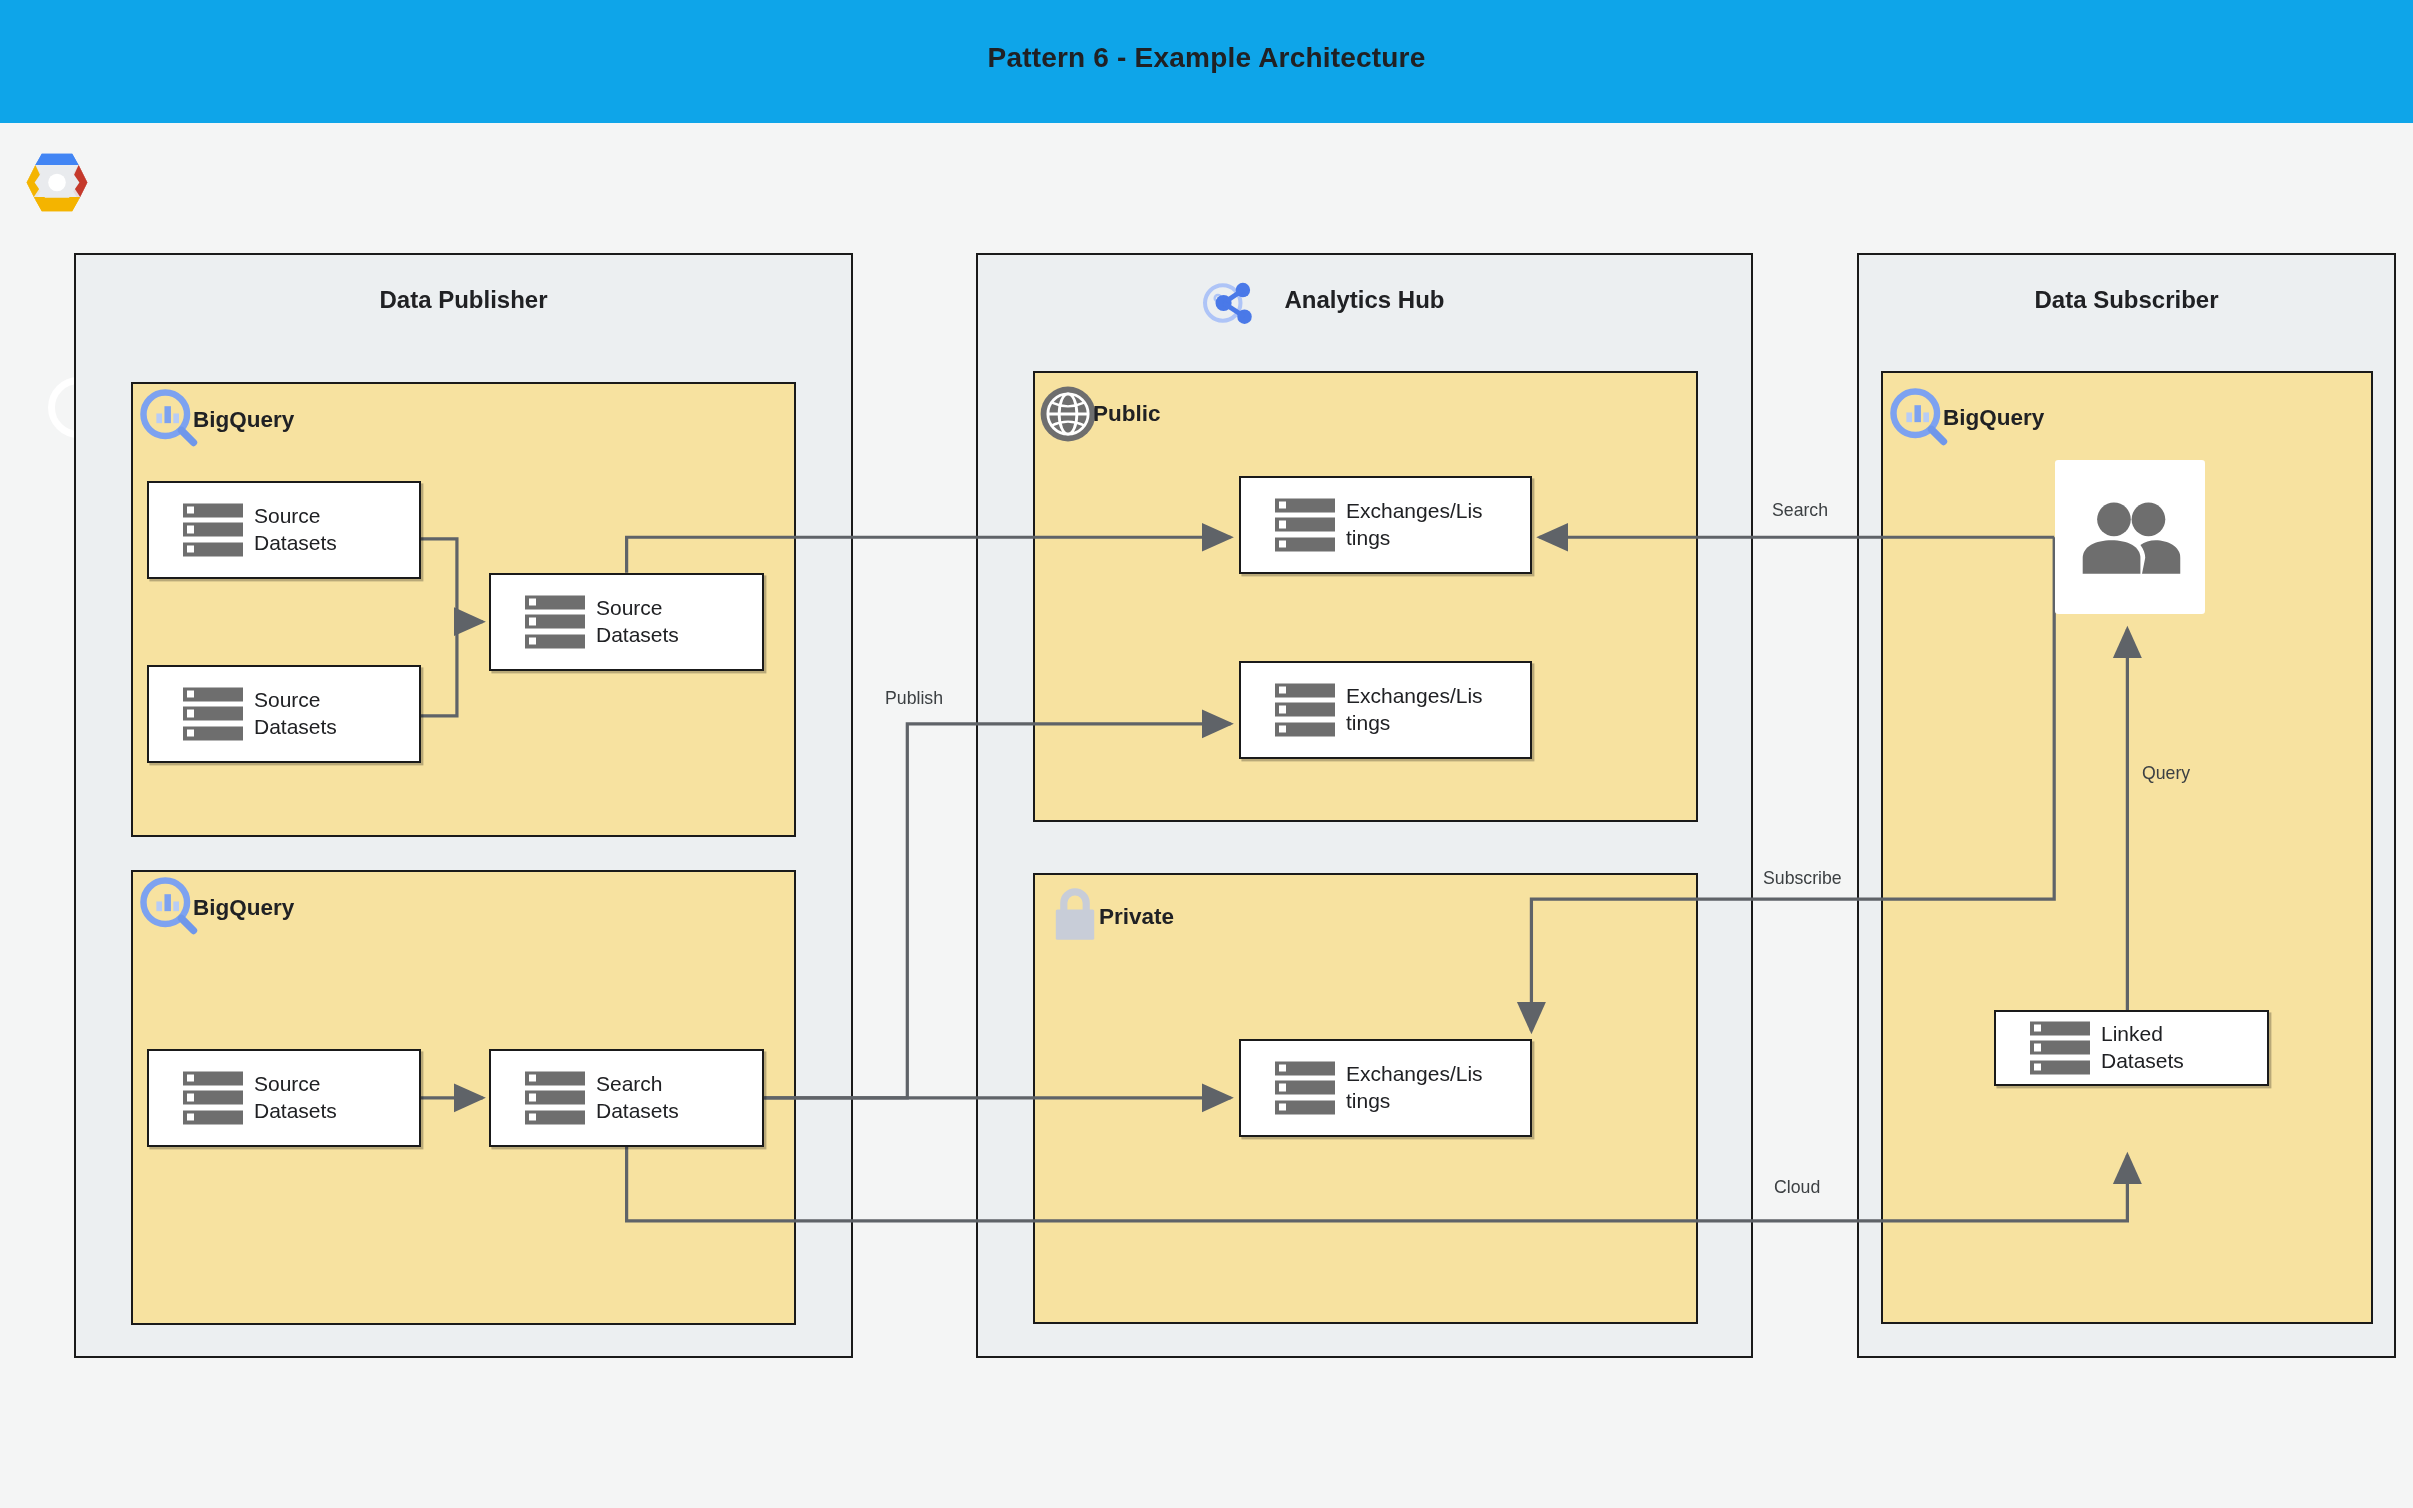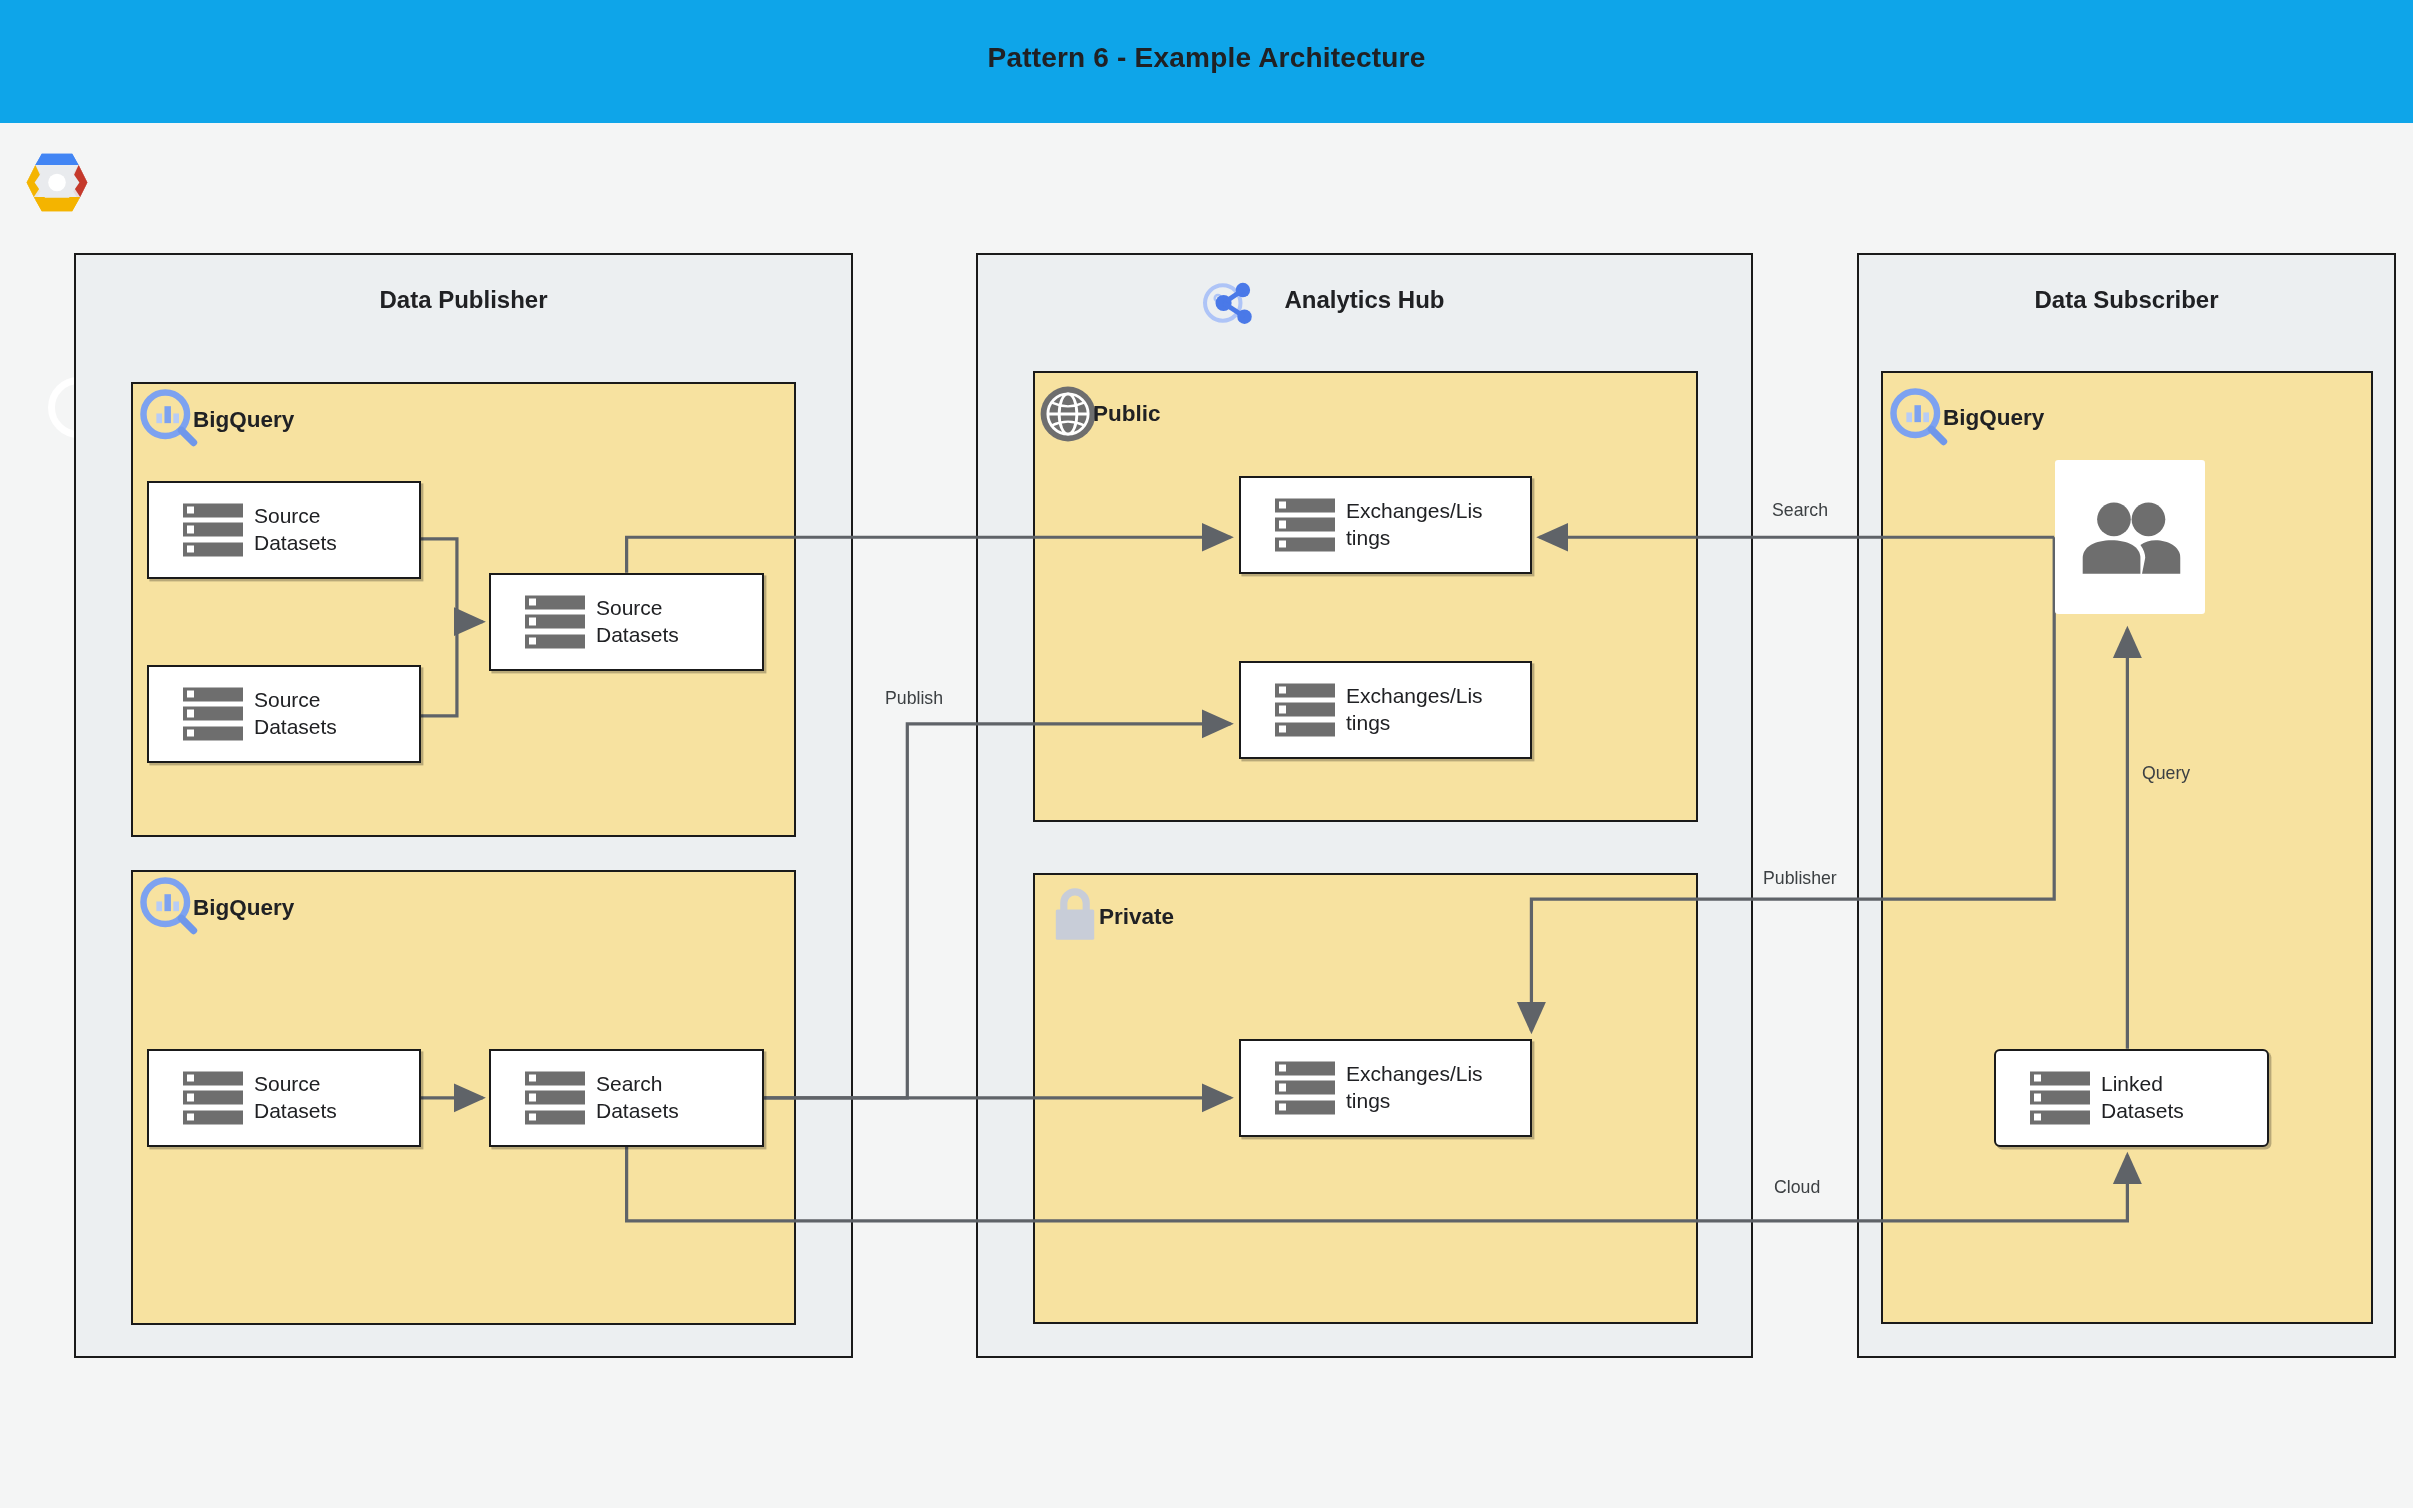--- a/index.html
+++ b/index.html
@@ -80,21 +80,21 @@
   .ds-row.r1{top:0;} .ds-row.r2{top:19.3px;} .ds-row.r3{top:39px;}
   
   #node-src-1{left:147px;top:481px;width:274px;height:98px;}
   #node-src-2{left:147px;top:665px;width:274px;height:98px;}
   #node-src-3{left:489px;top:573px;width:275px;height:98px;}
   #node-src-4{left:147px;top:1049px;width:274px;height:98px;}
   #node-shared{left:489px;top:1049px;width:275px;height:98px;}
   #node-ex-1{left:1239px;top:476px;width:293px;height:98px;}
   #node-ex-2{left:1239px;top:661px;width:293px;height:98px;}
   #node-ex-3{left:1239px;top:1039px;width:293px;height:98px;}
-  #node-linked{left:1994px;top:1049px;width:275px;height:98px;border-radius:6px;}
+  #node-linked{left:1994px;top:1010px;width:275px;height:76px;}
   #node-users{left:2055px;top:460px;width:150px;height:154px;border:none;background:#fff;box-shadow:none;border-radius:3.2px;}
   
   .bq-icon{position:absolute;width:63px;height:63px;}
   .hub-icon{position:absolute;width:58px;height:58px;}
   .globe-icon{position:absolute;width:58px;height:58px;}
   .lock-icon{position:absolute;width:48px;height:53px;}
   .users-icon{position:absolute;left:50%;top:50%;transform:translate(-50%,-50%);width:101px;height:74px;}
   
   #wires{position:absolute;left:0;top:0;width:2413px;height:1508px;pointer-events:none;}
   .edge-label{
@@ -240,21 +240,21 @@
     <path d="M2554,668 L2554,1118 L1904,1118 L1904,1282" marker-end="url(#ah)"></path>
 
     <path d="M2645,1304 L2645,782" marker-end="url(#ah)"></path>
 
     <path d="M779,1426 L779,1518 L2645,1518 L2645,1436" marker-end="url(#ah)"></path>
   </g>
 </svg>
 
 <div class="edge-label" style="left:885px;top:688px;">Publish</div>
 <div class="edge-label" style="left:1772px;top:500px;">Search</div>
-<div class="edge-label" style="left:1763px;top:868px;">Publisher</div>
+<div class="edge-label" style="left:1763px;top:868px;">Subscribe</div>
 <div class="edge-label" style="left:2142px;top:763px;text-align:right;">Query</div>
 <div class="edge-label" style="left:1774px;top:1177px;">Cloud</div>
 
 <div class="node" id="node-src-1">
   <span class="ds-icon">
     <span class="ds-row r1">
         <i></i>
       </span>
       <span class="ds-row r2">
         <i></i>

